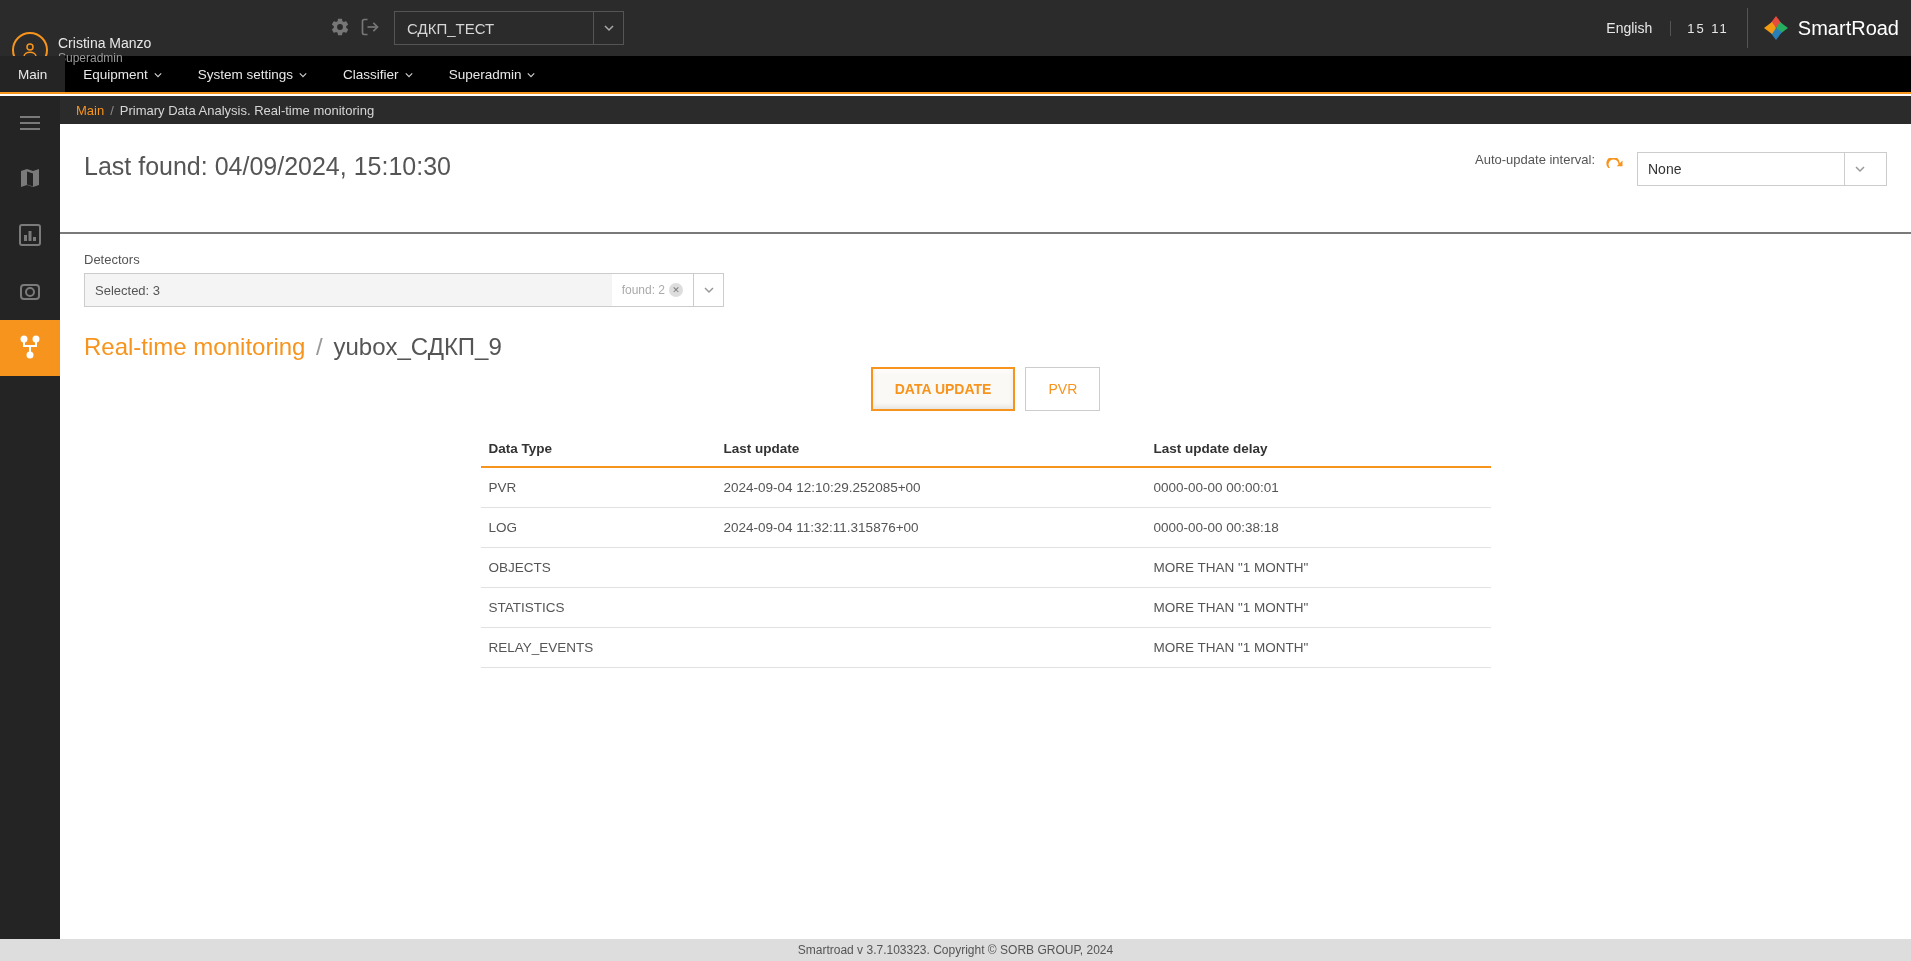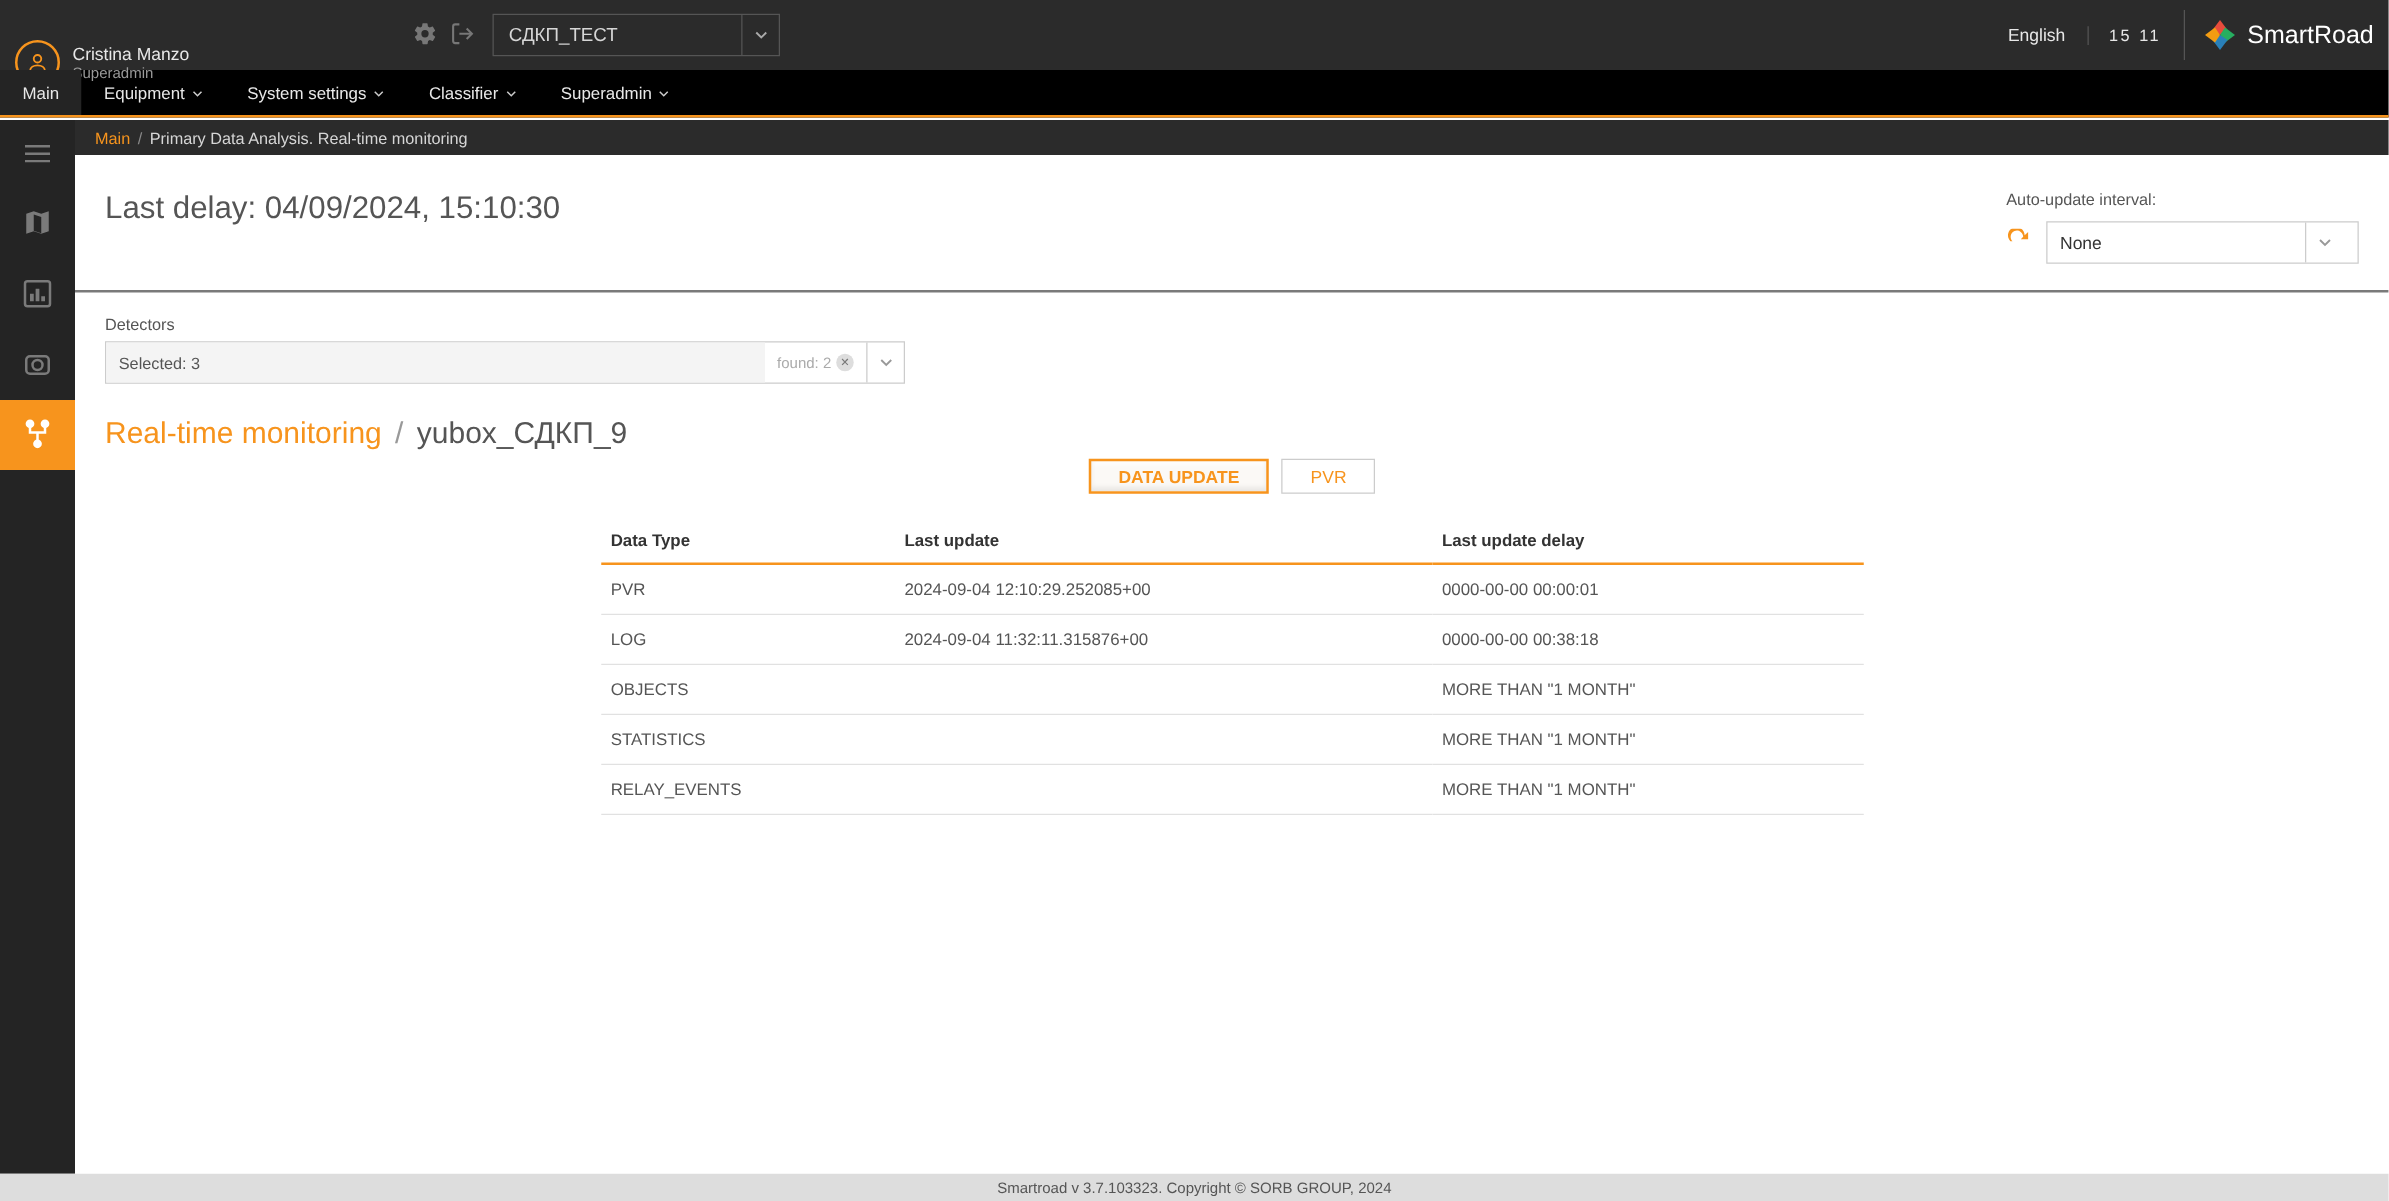--- a/index.html
+++ b/index.html
@@ -43,21 +43,21 @@
 
 .breadcrumb-bar { position: absolute; top: 96px; left: 60px; right: 0; height: 28px; background: #2b2b2b; color: #d6d6d6; display: flex; align-items: center; padding-left: 16px; font-size: 13px; }
 .breadcrumb-bar .bc-main { color: #f7941d; }
 .breadcrumb-bar .bc-sep { margin: 0 6px; color: #8a8a8a; }
 .breadcrumb-bar .bc-rest { color: #d6d6d6; }
 
 
 .content { position: absolute; top: 124px; left: 60px; right: 0; bottom: 22px; background: #fff; padding: 0; overflow: hidden; }
 .content-header { height: 110px; padding: 28px 24px 0 24px; display: flex; align-items: flex-start; justify-content: space-between; border-bottom: 2px solid #7a7a7a; }
 .last-update { font-size: 25px; color: #555; font-weight: 300; }
-.auto-update-block { display: flex; flex-direction: column; align-items: flex-start; gap: 10px; }
+.auto-update-block { display: flex; flex-direction: row; align-items: flex-start; gap: 10px; }
 .auto-update-label { font-size: 13px; color: #555; }
 .auto-update-row { display: flex; align-items: center; gap: 12px; }
 .refresh-icon { color: #f7941d; }
 .refresh-icon svg { width: 20px; height: 20px; }
 .interval-select { width: 250px; height: 34px; border: 1px solid #ccc; display: flex; align-items: center; justify-content: space-between; padding: 0 12px 0 10px; color: #333; font-size: 14px; }
 .interval-select .dd { width: 30px; height: 100%; border-left: 1px solid #ccc; display: flex; align-items: center; justify-content: center; }
 .interval-select .dd svg { width: 10px; height: 10px; color: #999; }
 
 .detectors-section { padding: 18px 24px 0 24px; }
 .detectors-label { font-size: 13px; color: #555; margin-bottom: 6px; }
@@ -66,21 +66,21 @@
 .detectors-found { padding: 0 10px; font-size: 12px; color: #aaa; display: flex; align-items: center; gap: 4px; }
 .detectors-found .clear { width: 14px; height: 14px; border-radius: 50%; background: #ddd; display: inline-flex; align-items: center; justify-content: center; font-size: 9px; color: #777; line-height: 1; }
 .detectors-select .dd { width: 30px; height: 100%; border-left: 1px solid #ccc; display: flex; align-items: center; justify-content: center; }
 .detectors-select .dd svg { width: 10px; height: 10px; color: #999; }
 
 .section-title { padding: 26px 24px 0 24px; font-size: 24px; color: #555; font-weight: 300; }
 .section-title .rt { color: #f7941d; }
 .section-title .sep { color: #999; margin: 0 4px; }
 
 .tabs-row { display: flex; justify-content: center; gap: 10px; margin-top: 6px; }
-.tab-btn { height: 28px; padding: 0 22px; border: 1px solid #ccc; display: inline-flex; align-items: center; justify-content: center; font-size: 14px; cursor: pointer; background: #fff; color: #f7941d; }
+.tab-btn { height: 44px; padding: 0 22px; border: 1px solid #ccc; display: inline-flex; align-items: center; justify-content: center; font-size: 14px; cursor: pointer; background: #fff; color: #f7941d; }
 .tab-btn.active { border: 2px solid #f7941d; background: #fbf9f6; font-weight: bold; box-shadow: inset 0 -3px 4px rgba(0,0,0,0.08), inset 0 3px 4px rgba(255,255,255,0.7); }
 
 .data-table { width: 1010px; margin: 20px auto 0 auto; border-collapse: collapse; table-layout: fixed; }
 .data-table col.c1 { width: 235px; }
 .data-table col.c2 { width: 430px; }
 .data-table col.c3 { }
 .data-table th { text-align: left; font-size: 13.5px; color: #333; font-weight: bold; padding: 10px 8px; }
 .data-table thead tr { border-bottom: 2px solid #f7941d; }
 .data-table td { text-align: left; font-size: 13.5px; color: #555; padding: 12px 8px; }
 .data-table tbody tr { border-bottom: 1px solid #e1e1e1; }
@@ -209,21 +209,21 @@
 
 <div class="breadcrumb-bar">
   <span class="bc-main">Main</span>
   <span class="bc-sep">/</span>
   <span class="bc-rest">Primary Data Analysis. Real-time monitoring</span>
 </div>
 
 <div class="content">
   <div class="content-header">
     <div class="last-update">
-      <span>Last delay: </span><span>04/09/2024, 15:10:30</span>
+      <span>Last found: </span><span>04/09/2024, 15:10:30</span>
     </div>
     <div class="auto-update-block">
       <div class="auto-update-label">Auto-update interval:</div>
       <div class="auto-update-row">
         <span class="refresh-icon"><svg viewBox="0 0 24 24" fill="#f7941d">
               <path d="M17.65 6.35A8 8 0 104 12h2a6 6 0 1110.24-4.24L14 10h7V3l-3.35 3.35z"></path>
             </svg></span>
         <div class="interval-select">
           <span>None</span>
           <div class="dd">

